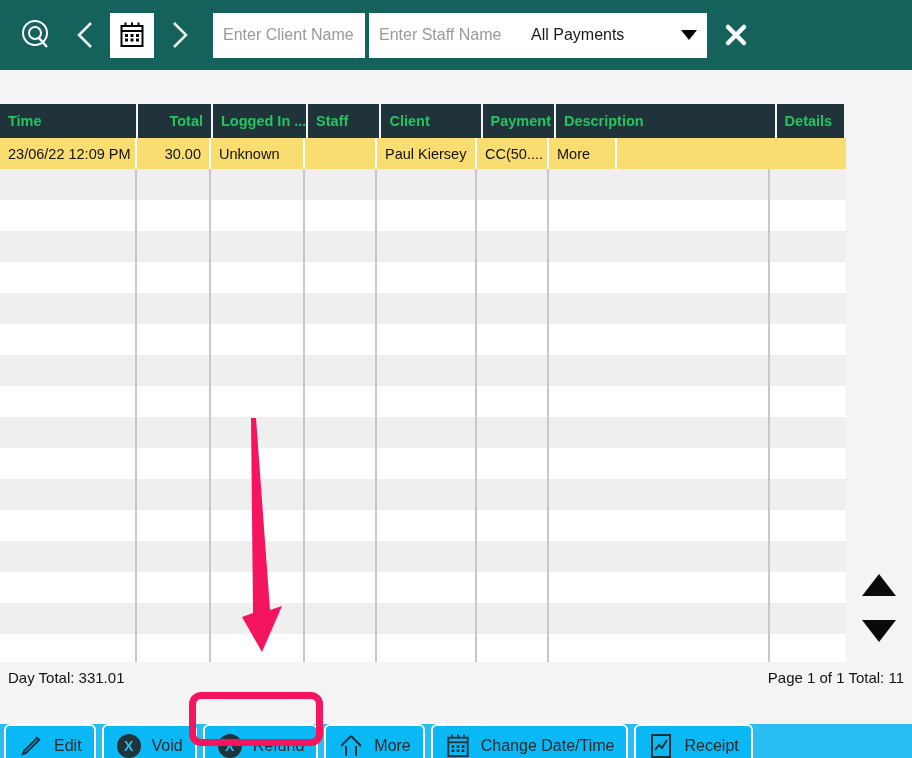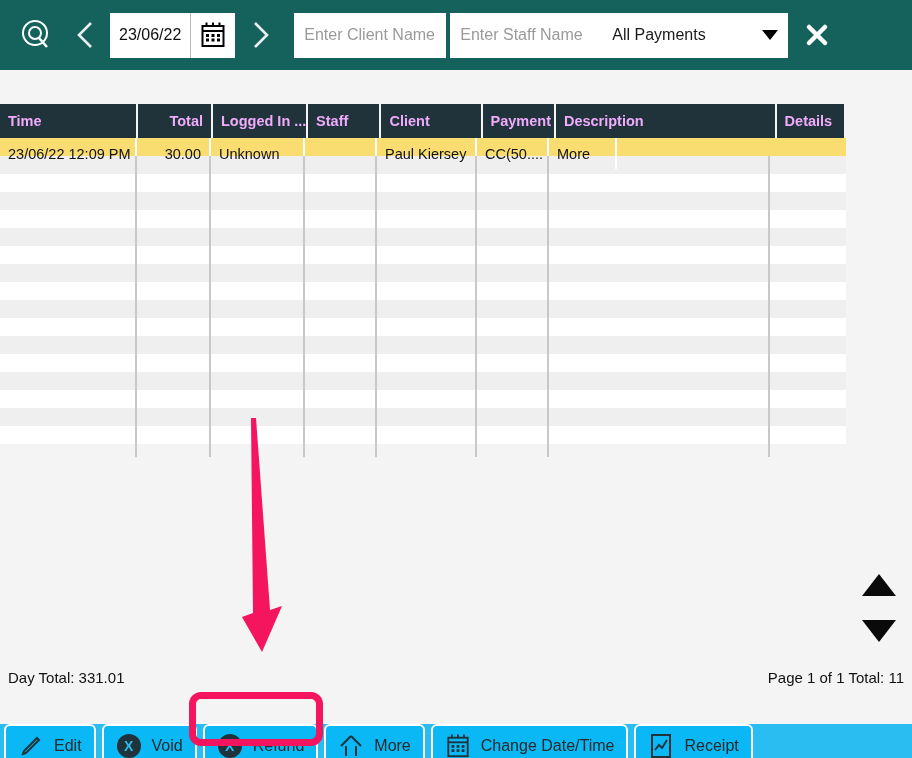--- a/index.html
+++ b/index.html
@@ -95,37 +95,37 @@
     position: absolute; left: 0; top: 104px;
     width: 846px; height: 558px;
   }
   .thead {
     display: flex;
     height: 34px;
     width: 846px;
   }
   .th {
     background: #20333b;
-    color: #f0abfc;
+    color: #22c55e;
     font-size: 14.5px;
     font-weight: bold;
     display: flex; align-items: center;
     box-sizing: border-box;
     padding: 0 8px;
     height: 34px;
     overflow: hidden;
     white-space: nowrap;
     margin-right: 2px;
   }
   .th.num { justify-content: flex-end; }
 
   .tbody { position: relative; width: 846px; }
   .trow {
     display: flex;
-    height: 18px;
+    height: 31px;
     width: 846px;
     box-sizing: border-box;
   }
   .trow.odd  { background: #ffffff; }
   .trow.even { background: #efefef; }
   .trow.selected { background: #f9dd70; }
   .td {
     font-size: 14.5px;
     color: #121212;
     display: flex; align-items: center;
@@ -255,21 +255,20 @@
       </svg>
     </div>
 
     <div class="nav-chevron">
       <svg width="26" height="34" viewBox="0 0 26 34">
         <polyline points="19,5 7,17 19,29" fill="none" stroke="#e9efee" stroke-width="2.6"></polyline>
       </svg>
     </div>
 
     <div class="date-box">
-      <div class="date-text">23/06/22</div>
       <div class="date-cal">
         <svg width="26" height="28" viewBox="0 0 26 28">
           <rect x="2.5" y="5" width="21" height="20" fill="none" stroke="#000" stroke-width="2"></rect>
           <line x1="6.5" y1="1.5" x2="6.5" y2="6" stroke="#000" stroke-width="2"></line>
           <line x1="13" y1="1.5" x2="13" y2="6" stroke="#000" stroke-width="2"></line>
           <line x1="19.5" y1="1.5" x2="19.5" y2="6" stroke="#000" stroke-width="2"></line>
           <line x1="2.5" y1="10" x2="23.5" y2="10" stroke="#000" stroke-width="2"></line>
           <g fill="#000">
             <rect x="6" y="13" width="3" height="3"></rect>
               <rect x="11.5" y="13" width="3" height="3"></rect>

